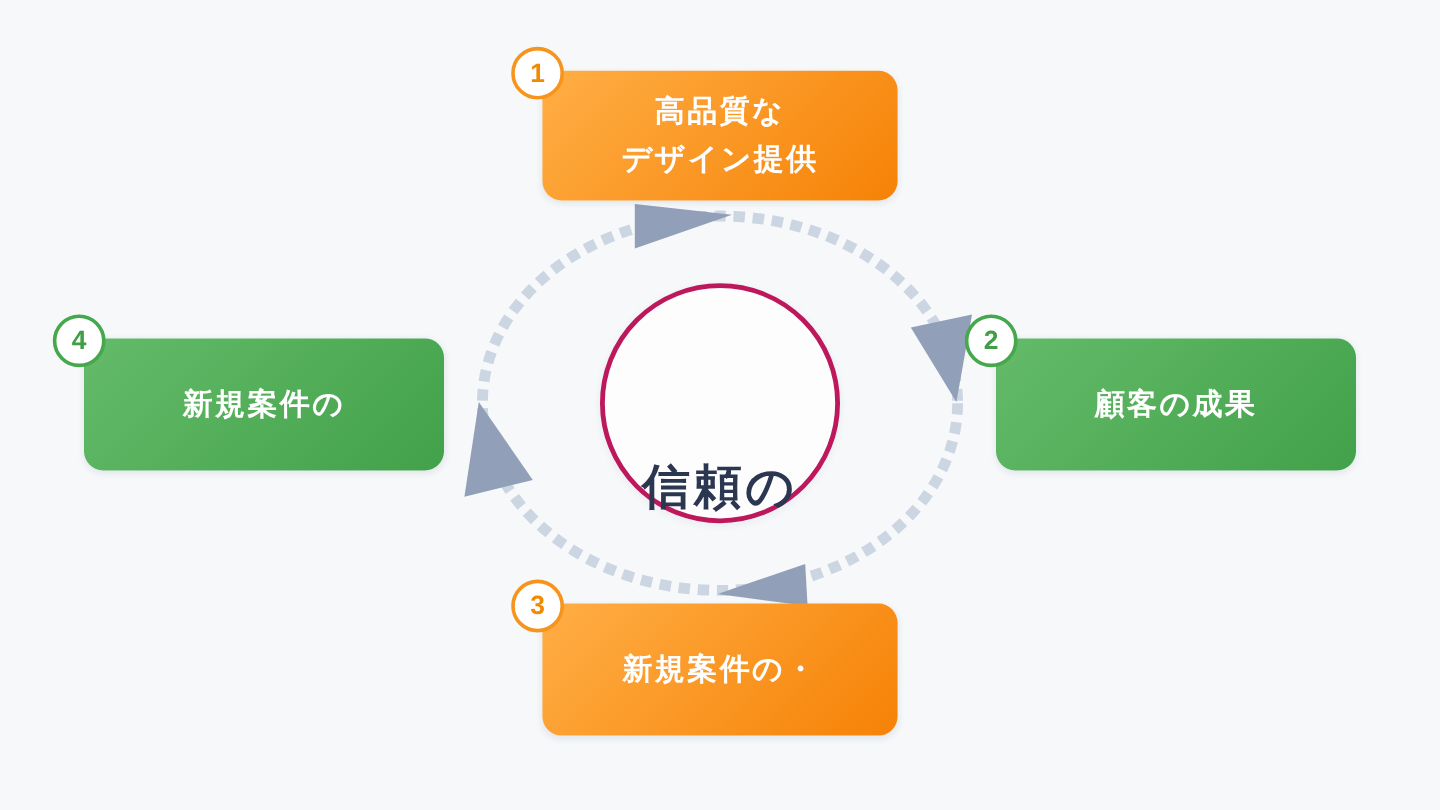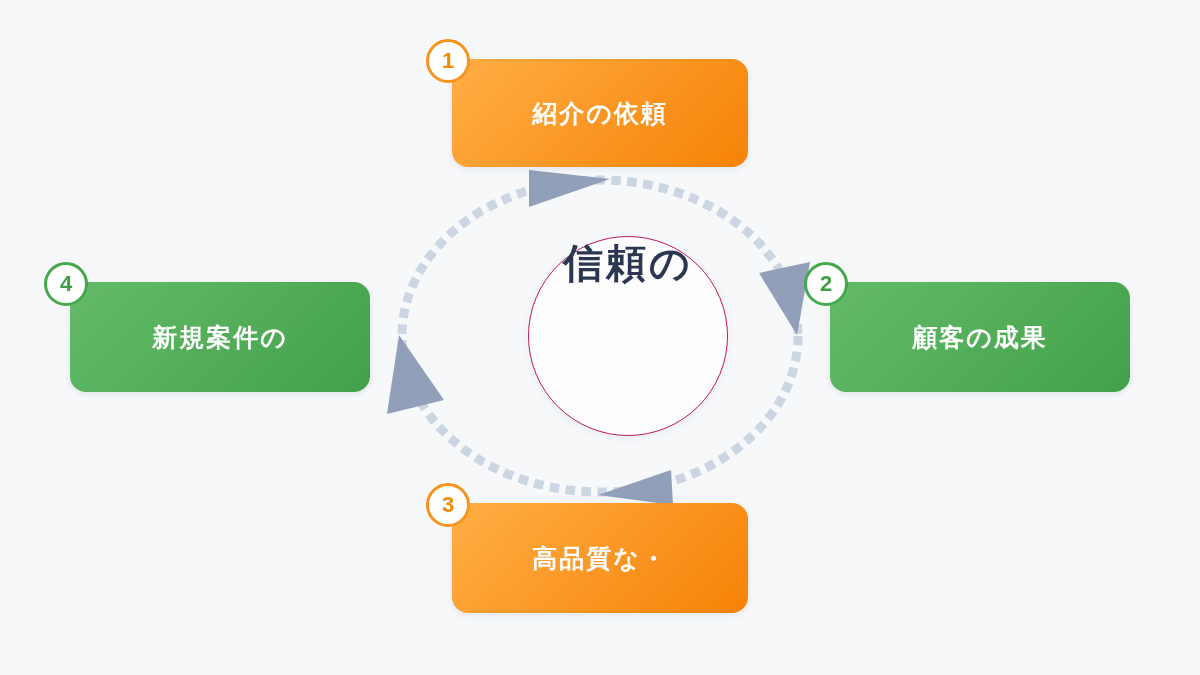--- a/index.html
+++ b/index.html
@@ -54,30 +54,30 @@
     display: flex;
     align-items: center;
     justify-content: center;
     font-size: 22px;
     font-weight: bold;
   }
   .theme-orange .badge { border: 3px solid #f7941d; color: #f18a00; }
   .theme-green  .badge { border: 3px solid #45a84c; color: #3f9e46; }
   .center-circle {
     position: absolute;
-    left: 528px;
+    left: 500px;
     top: 236px;
     width: 200px;
     height: 200px;
     border-radius: 50%;
     background: #fdfdfe;
-    border: 1px solid #be185d;
+    border: 4px solid #be185d;
     box-sizing: border-box;
     display: flex;
-    align-items: flex-start;
+    align-items: flex-end;
     justify-content: center;
     box-shadow: 0 2px 8px rgba(40,60,90,0.06);
   }
   .center-text {
     text-align: center;
     color: #2b3750;
     font-size: 40px;
     font-weight: bold;
     line-height: 52px;
     letter-spacing: 3px;
@@ -101,39 +101,40 @@
     <div class="center-text">
       <span>信頼の</span>
     </div>
   </div>
 
   <div class="step-box theme-orange box1">
     <div class="badge">
       <span>1</span>
     </div>
     <div class="box-text">
-      <span>紹介の依頼</span>
+      <span>高品質な</span>
+      <span>デザイン提供</span>
     </div>
   </div>
 
   <div class="step-box theme-green box2">
     <div class="badge">
       <span>2</span>
     </div>
     <div class="box-text">
       <span>顧客の成果</span>
     </div>
   </div>
 
   <div class="step-box theme-orange box3">
     <div class="badge">
       <span>3</span>
     </div>
     <div class="box-text">
-      <span>高品質な・</span>
+      <span>新規案件の・</span>
     </div>
   </div>
 
   <div class="step-box theme-green box4">
     <div class="badge">
       <span>4</span>
     </div>
     <div class="box-text">
       <span>新規案件の</span>
     </div>

